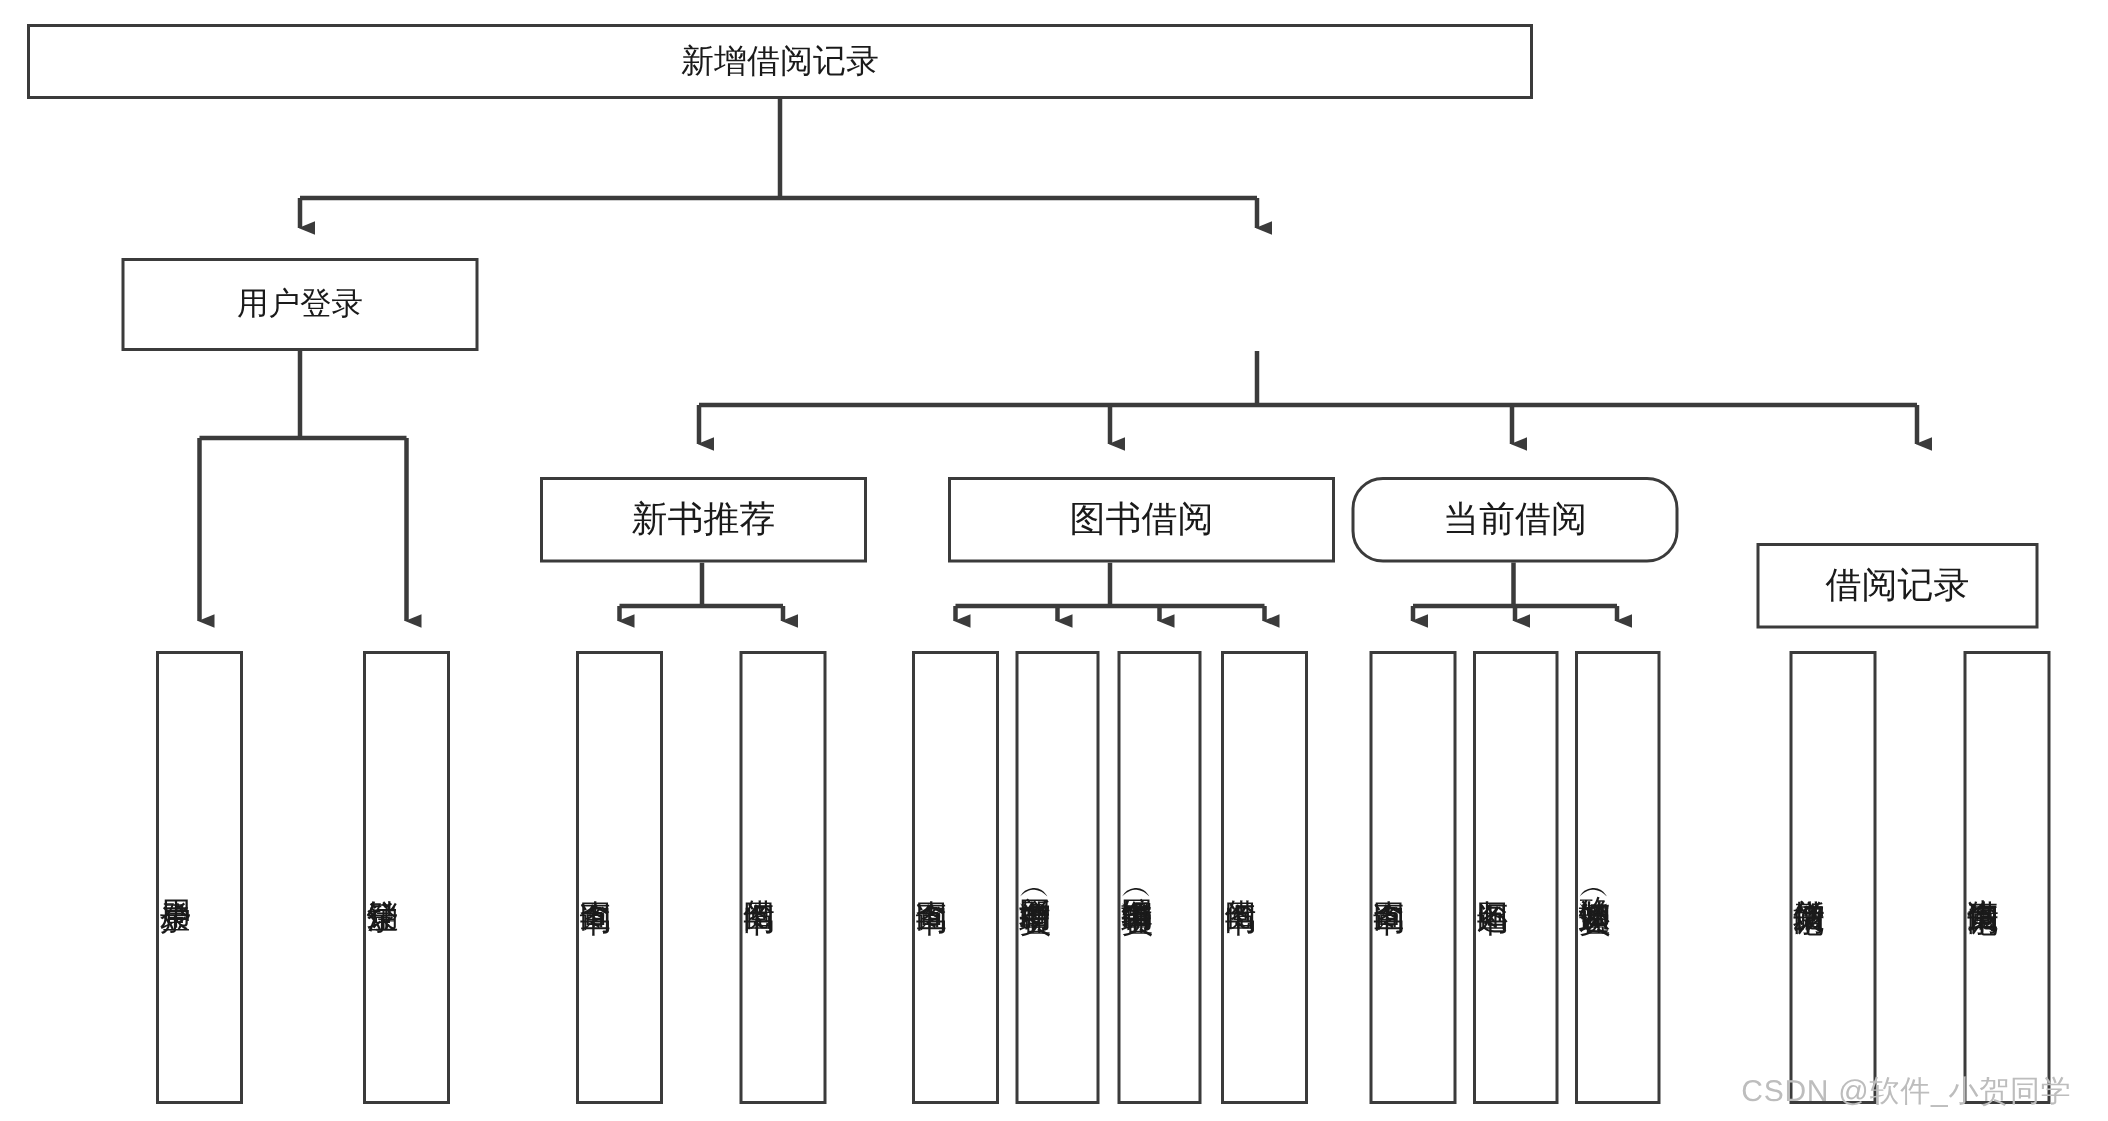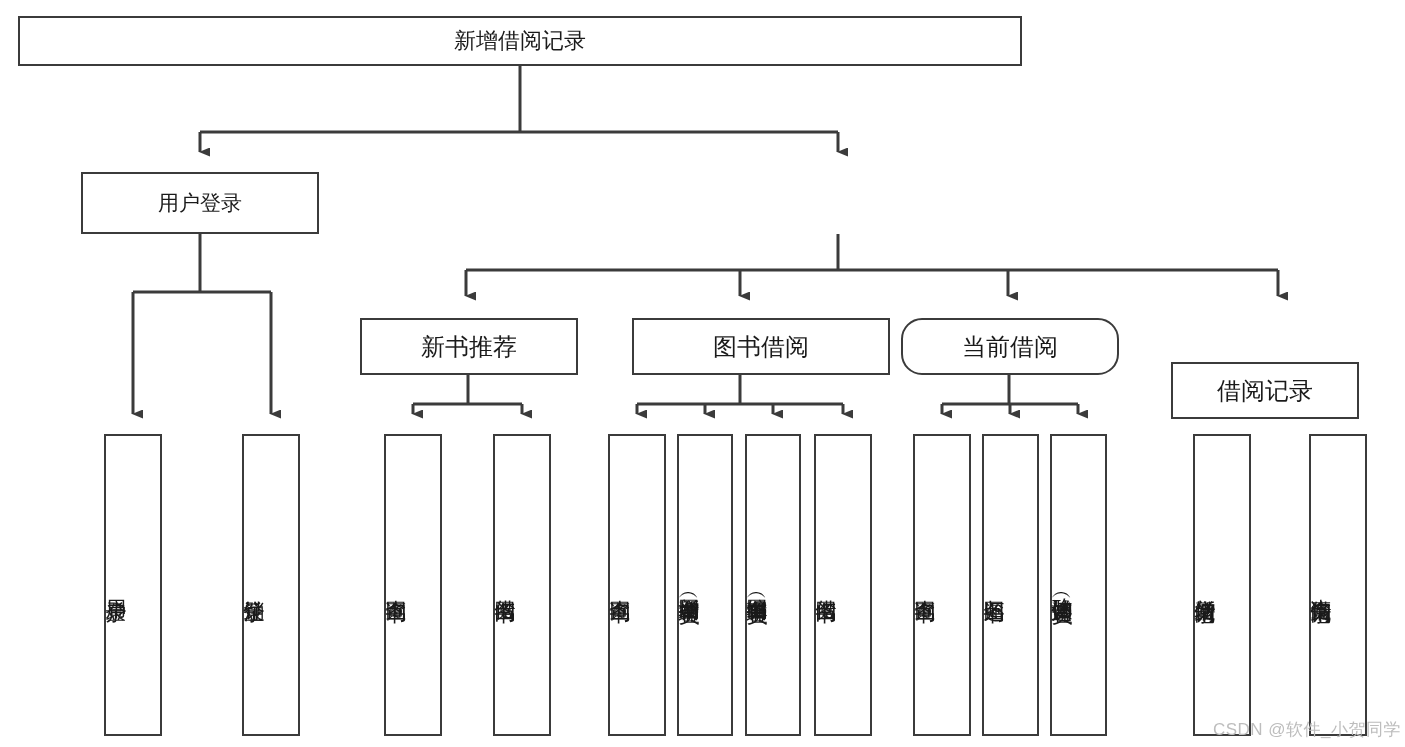--- a/index.html
+++ b/index.html
@@ -60,23 +60,23 @@
     writing-mode: vertical-rl;
     text-orientation: upright;
     letter-spacing: 1px;
     line-height: 1;
     white-space: normal;
     max-height: 100%;
     text-align: left;
   }
   #watermark {
     position: absolute;
-    right: 4px;
+    right: 24px;
     bottom: 6px;
-    font-size: 17px;
+    font-size: 20px;
     color: #bdbdbd;
     letter-spacing: 0.5px;
     white-space: nowrap;
     user-select: none;
   }
 </style>
 </head>
 <body>
 
 <div id="diagram-root">

